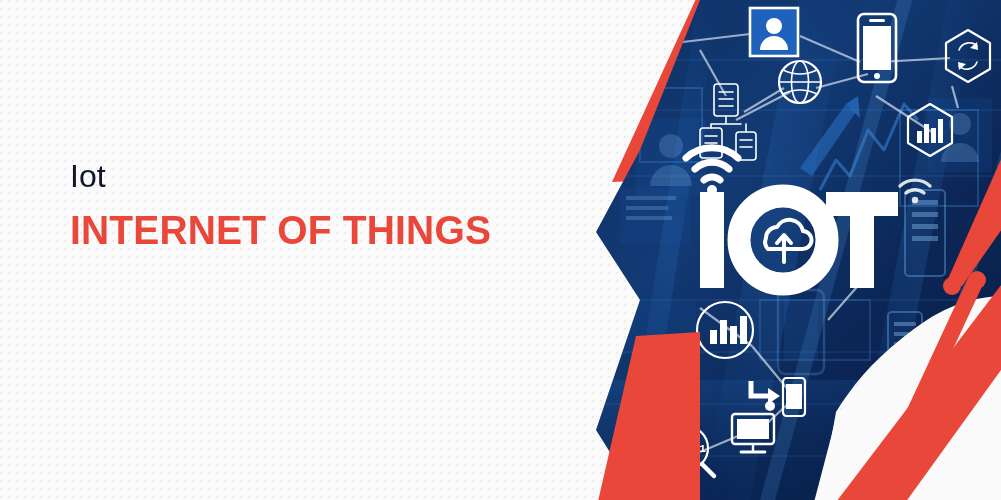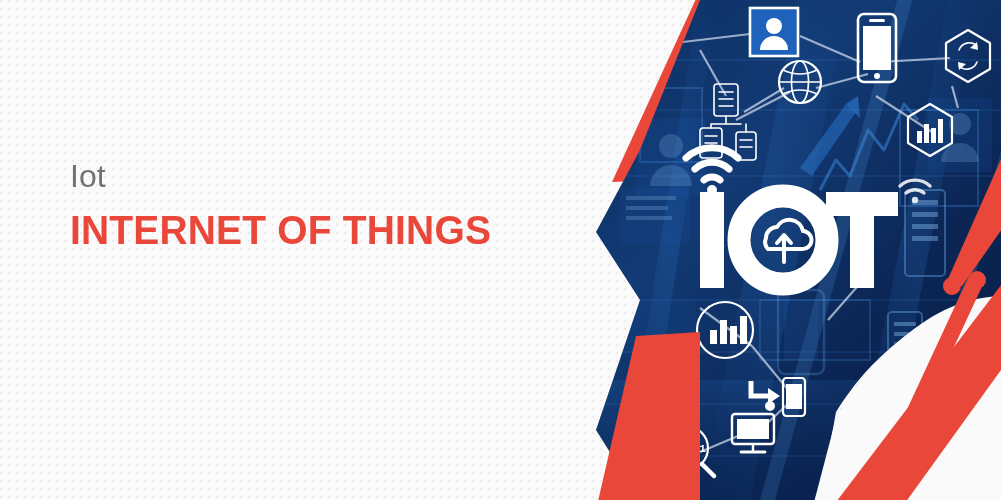--- a/index.html
+++ b/index.html
@@ -35,21 +35,21 @@
   
   .text-block {
     position: absolute;
     left: 70px;
     top: 160px;
     z-index: 40;
   }
   .kicker {
     font-size: 32px;
     font-weight: 400;
-    color: #737373;
+    color: #0f172a;
     letter-spacing: 0px;
     line-height: 1;
     margin: 0 0 18px 0;
     font-family: "Liberation Sans", sans-serif;
   }
   .headline {
     font-size: 41px;
     font-weight: 700;
     color: #ea473b;
     letter-spacing: 0.2px;

